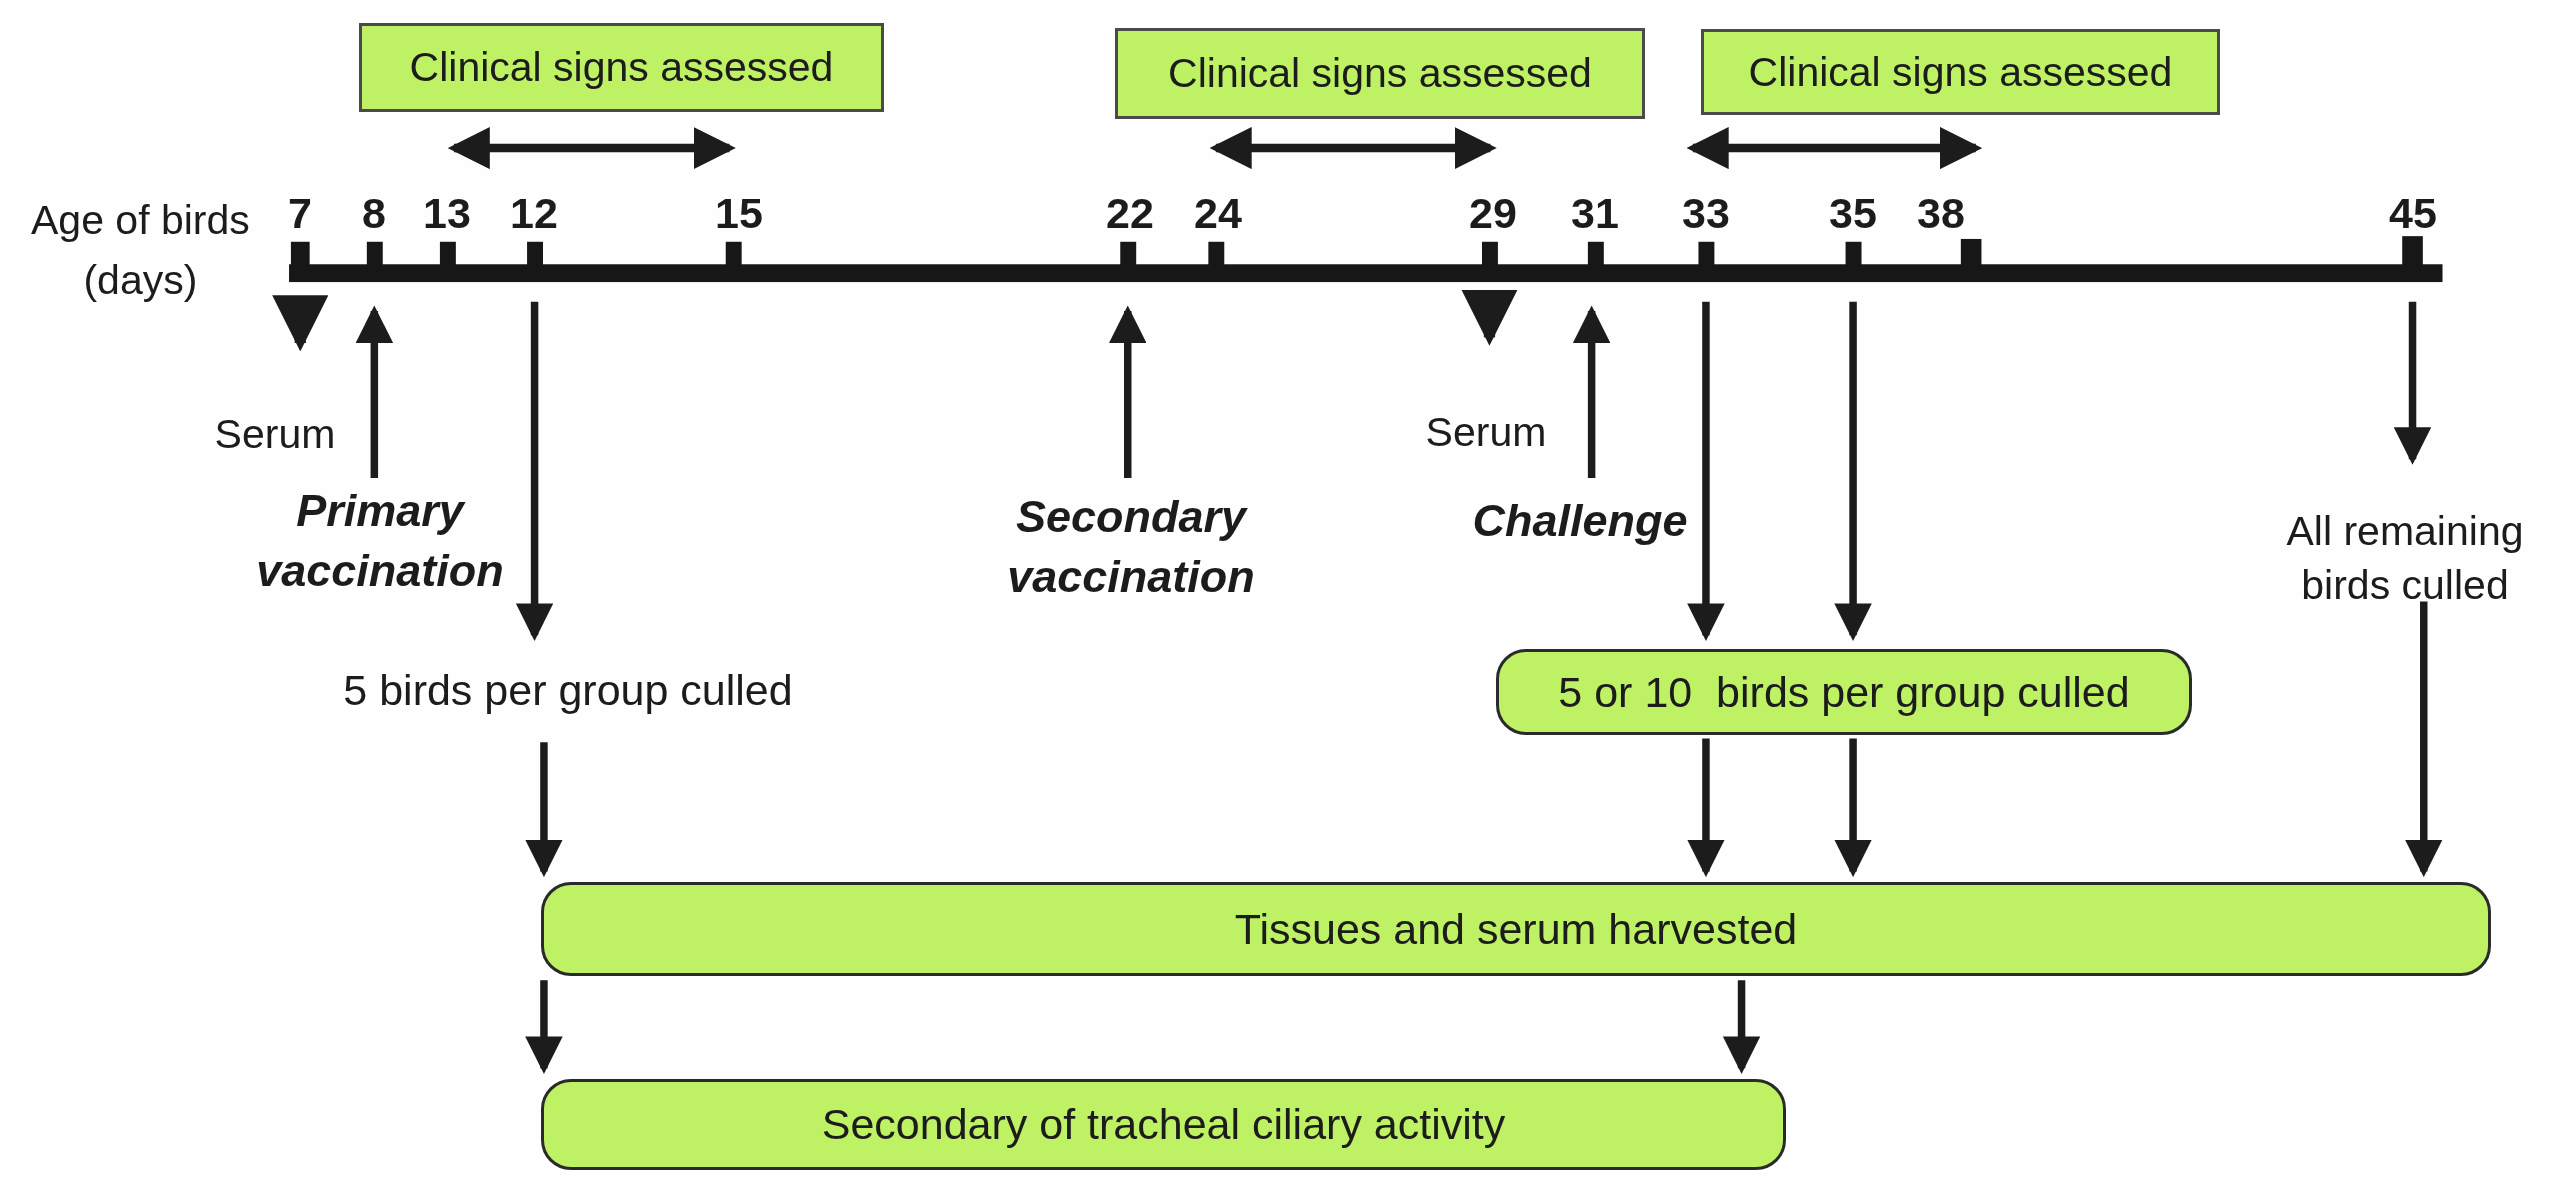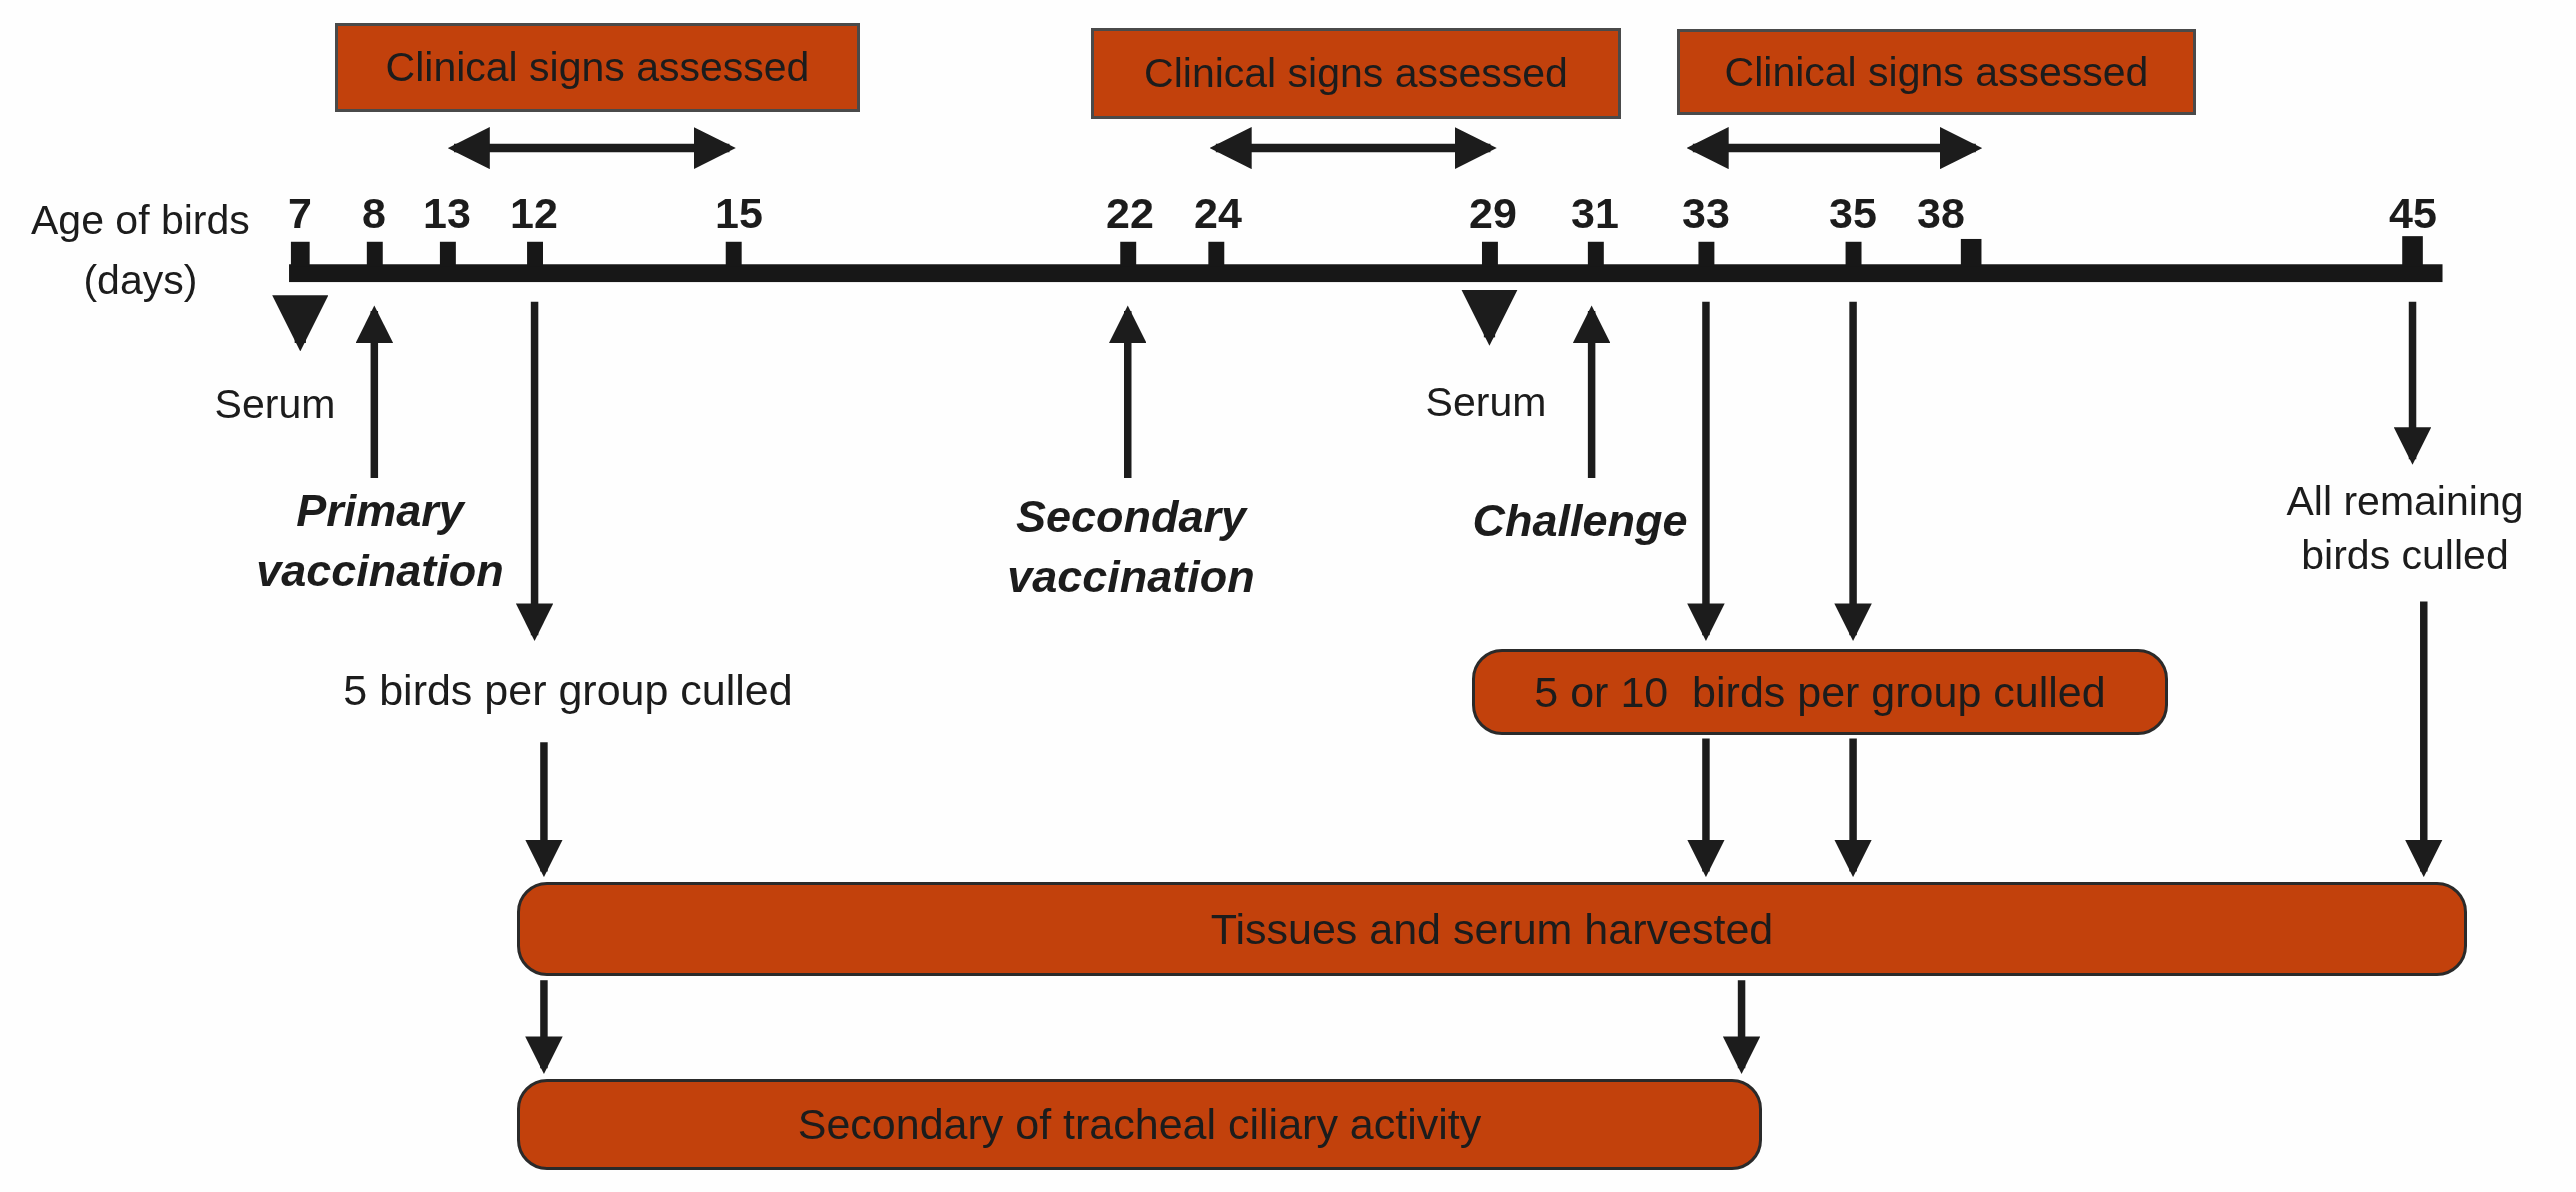--- a/index.html
+++ b/index.html
@@ -22,34 +22,35 @@
     font-size: 43px;
     font-weight: 700;
     white-space: nowrap;
   }
   .age-label {
     left: 23.4px; top: 190px; width: 234px;
     font-size: 41px; line-height: 60px; text-align: center;
   }
   .outline-box {
     position: absolute;
-    background: #c2410c;
+    background: #bef264;
     border: 3.7px solid #3a3a3a;
     display: flex; align-items: center; justify-content: center;
     font-size: 41px;
     box-sizing: border-box;
     white-space: pre;
+    margin-left: 24px;
   }
   .clinical { border-color: #4a4a4a; }
   .bottom-box { border-color: #2a2a2a; font-size: 43px; border-radius: 30px; }
   .event-italic {
     font-weight: 700; font-style: italic;
     font-size: 45px; line-height: 60px;
   }
-  .plain-44 { font-size: 41px; }
+  .plain-44 { font-size: 41px; margin-top: 30px; }
   .plain-46 { font-size: 43px; }
   .two-line { line-height: 54px; }
 </style>
 </head>
 <body>
 
 <div class="canvas">
 
   <svg class="svg-layer" width="2576" height="1192" viewBox="0 0 2748 1272">
     <defs>

